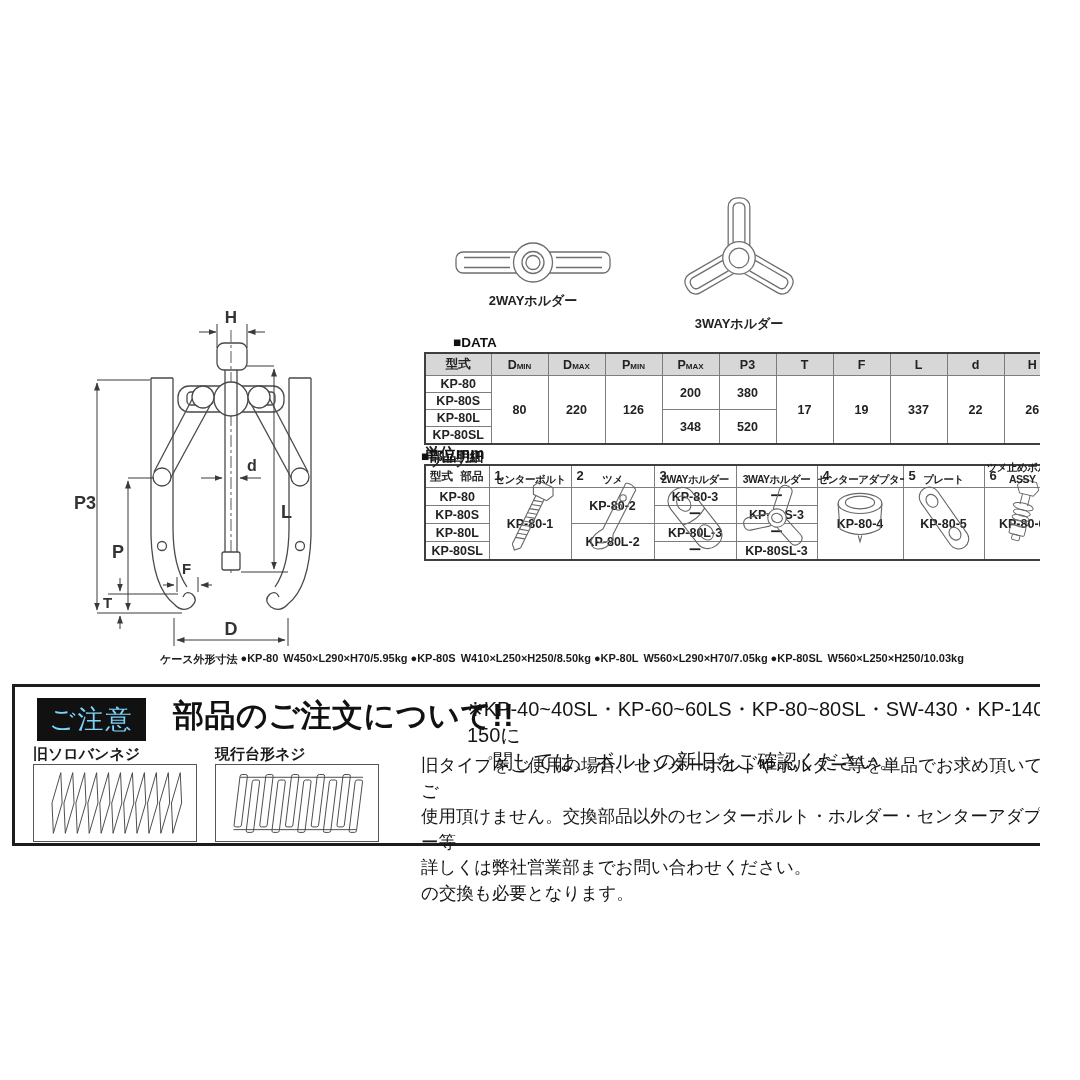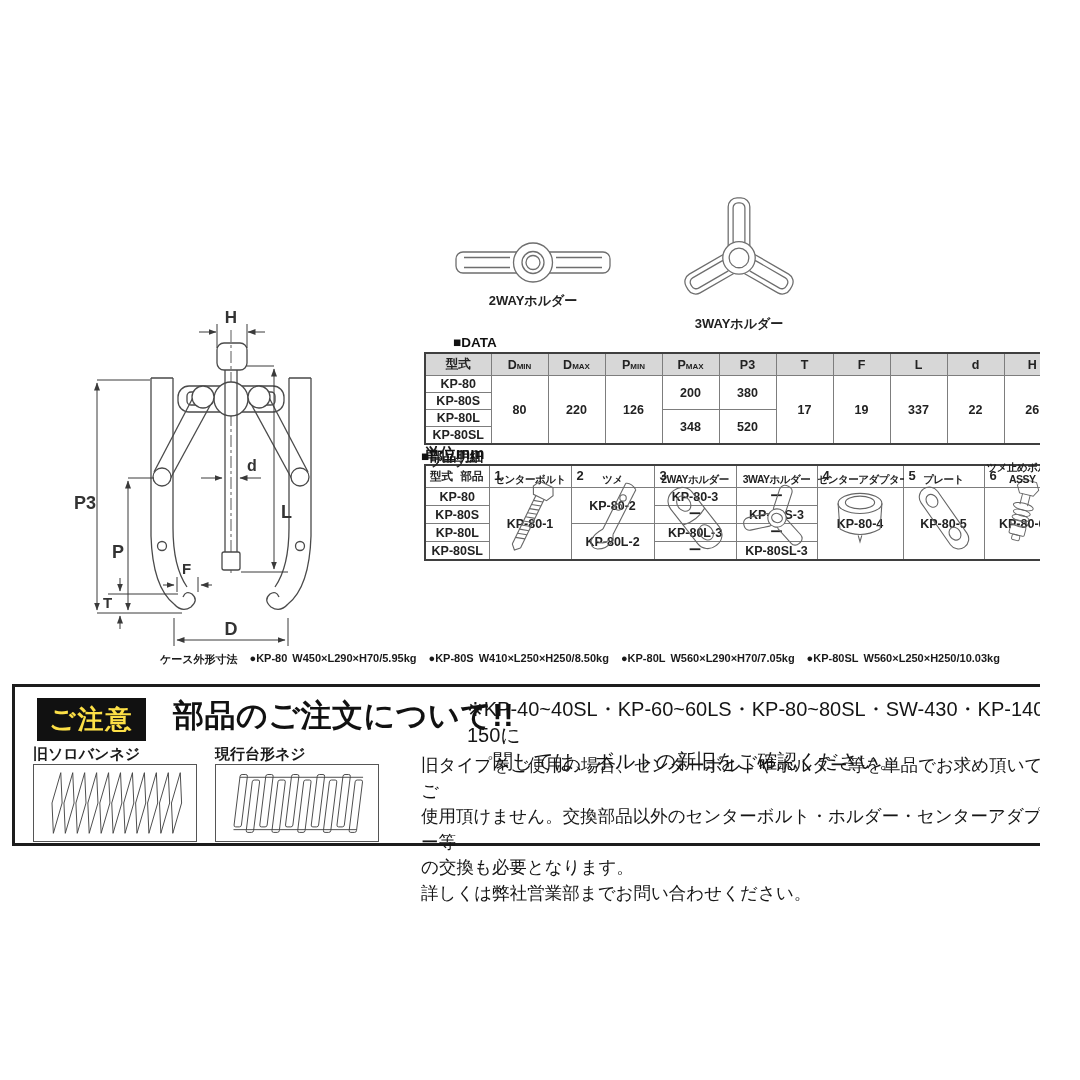--- a/index.html
+++ b/index.html
@@ -31,26 +31,26 @@
   .part-label { position:absolute; bottom:2px; left:0; width:100%; text-align:center;
                 font-size:10.5px; font-weight:bold; letter-spacing:-0.5px; white-space:nowrap; line-height:1.15; }
   .corner-cell { position:relative; height:114px; background:#fff !important;
      background-image:linear-gradient(to bottom right, transparent calc(50% - 0.7px), #777 calc(50% - 0.7px), #777 calc(50% + 0.7px), transparent calc(50% + 0.7px)); }
   .corner-top { position:absolute; top:3px; right:5px; font-size:11.5px; font-weight:bold; }
   .corner-bottom { position:absolute; bottom:3px; left:4px; font-size:11.5px; font-weight:bold; text-align:left; line-height:1.2;margin-top:36px; }
 
   .unit-label { font-size:16px; font-weight:600; text-align:left; }
 
   
-  .case-line { display:flex; gap:12px; font-size:11px; font-weight:600; white-space:nowrap; }
+  .case-line { display:flex; gap:3px; font-size:11px; font-weight:600; white-space:nowrap; }
   .case-item { display:flex; gap:5px; }
 
   
   .notice-box { border:3px solid #1c1c1c; background:#fff; }
-  .notice-badge { background:#111; color:#fde047; font-size:26px; font-weight:bold; padding:4px 12px; letter-spacing:2px; }
+  .notice-badge { background:#111; color:#7dd3fc; font-size:26px; font-weight:normal; padding:4px 12px; letter-spacing:2px; }
   .notice-title { font-size:31px; font-weight:bold; color:#111; letter-spacing:0.5px; }
   .thread-label { font-size:15px; font-weight:bold; }
   .thread-box { width:162px; height:76px; border:1.5px solid #555; display:flex; align-items:center; justify-content:center; }
   .notice-ref { font-size:20px; line-height:26px; color:#151515; }
   .notice-ref .ind { padding-left:26px; }
   .notice-body { font-size:17.5px; line-height:25.5px; color:#151515; }
 </style>
 </head>
 <body>
 
@@ -468,18 +468,18 @@
     </div>
 
     <div class="abs notice-ref" style="left:452px; top:9px;">
       <div>※KP-40~40SL・KP-60~60LS・KP-80~80SL・SW-430・KP-140・150に</div>
       <div class="ind">関しては、ボルトの新旧をご確認ください。</div>
     </div>
 
     <div class="abs notice-body" style="left:406px; top:66px;">
       <div>旧タイプをご使用の場合、センターボルトやホルダー等を単品でお求め頂いてもご</div>
       <div>使用頂けません。交換部品以外のセンターボルト・ホルダー・センターアダプター等</div>
+      <div>詳しくは弊社営業部までお問い合わせください。</div>
       <div>の交換も必要となります。</div>
-      <div>詳しくは弊社営業部までお問い合わせください。</div>
     </div>
   </div>
 
 </div>
 
 </body></html>

